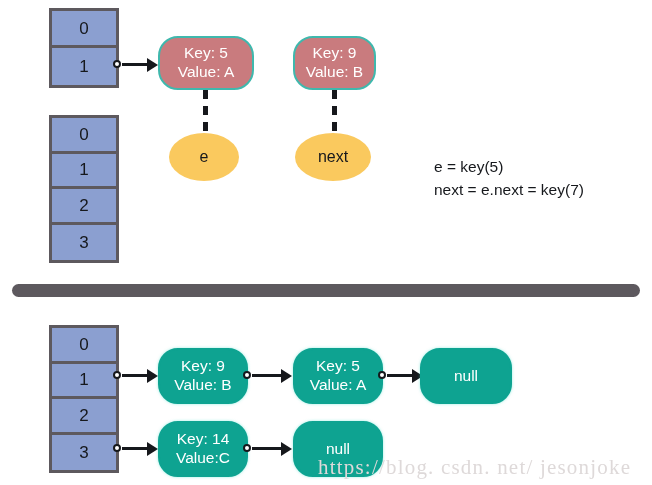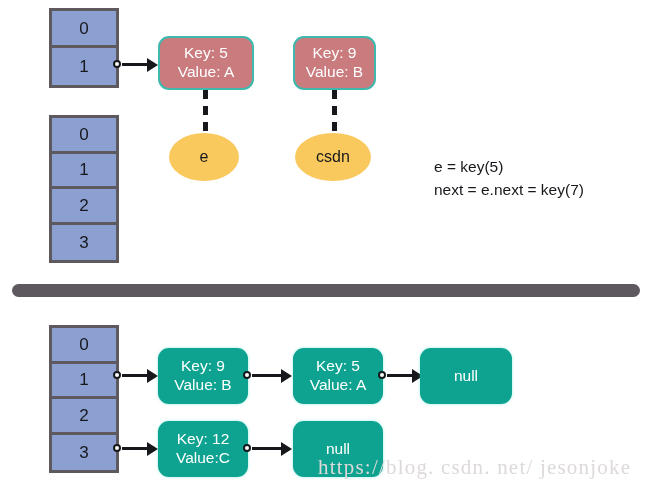--- a/index.html
+++ b/index.html
@@ -40,21 +40,21 @@
     line-height: 1;
   }
   .bucket-cell:last-child {
     border-bottom: none;
   }
 
   
   .node {
     position: absolute;
     box-sizing: border-box;
-    border-radius: 11px;
+    border-radius: 20px;
     display: flex;
     flex-direction: column;
     align-items: center;
     justify-content: center;
     color: #ffffff;
     font-size: 15.5px;
     line-height: 1.22;
     text-align: center;
     white-space: pre;
   }
@@ -180,21 +180,21 @@
   </div>
 
   <div class="node rose" style="left:293px; top:36px; width:83px; height:54px;">
     <span>Key: 9</span>
     <span class="line2">Value: B</span>
   </div>
 
   <div class="dash-link" style="left:332px; top:90px; height:44px;"></div>
 
   <div class="var-ellipse" style="left:295px; top:133px; width:76px; height:48px;">
-    <span>csdn</span>
+    <span>next</span>
   </div>
 
   <div class="bucket-table" style="left:49px; top:115px; width:70px; height:148px;">
     <div class="bucket-cell" style="height:25%;">0</div>
     <div class="bucket-cell" style="height:25%;">1</div>
     <div class="bucket-cell" style="height:25%;">2</div>
     <div class="bucket-cell" style="height:25%;">3</div>
   </div>
 
   <div class="annotation" style="left:434px; top:155px;">e = key(5)</div>
@@ -241,21 +241,21 @@
     <span>null</span>
   </div>
 
   <div class="arrow" style="left:113px; top:442px; width:45px;">
     <span class="dot"></span>
     <span class="shaft" style="width:26px;"></span>
     <span class="head" style="left:34px;"></span>
   </div>
 
   <div class="node teal" style="left:158px; top:421px; width:90px; height:56px;">
-    <span>Key: 12</span>
+    <span>Key: 14</span>
     <span class="line2">Value:C</span>
   </div>
 
   <div class="arrow" style="left:243px; top:442px; width:50px;">
     <span class="dot"></span>
     <span class="shaft" style="width:30px;"></span>
     <span class="head" style="left:38px;"></span>
   </div>
 
   <div class="node teal" style="left:293px; top:421px; width:90px; height:56px;">

